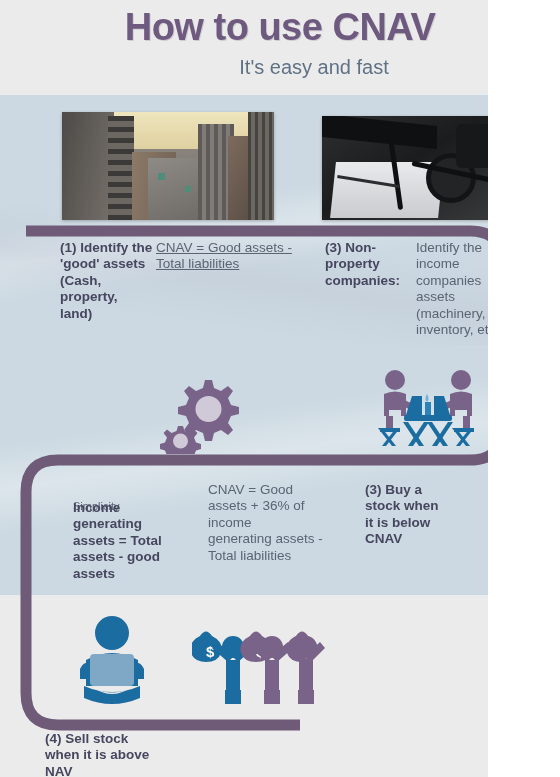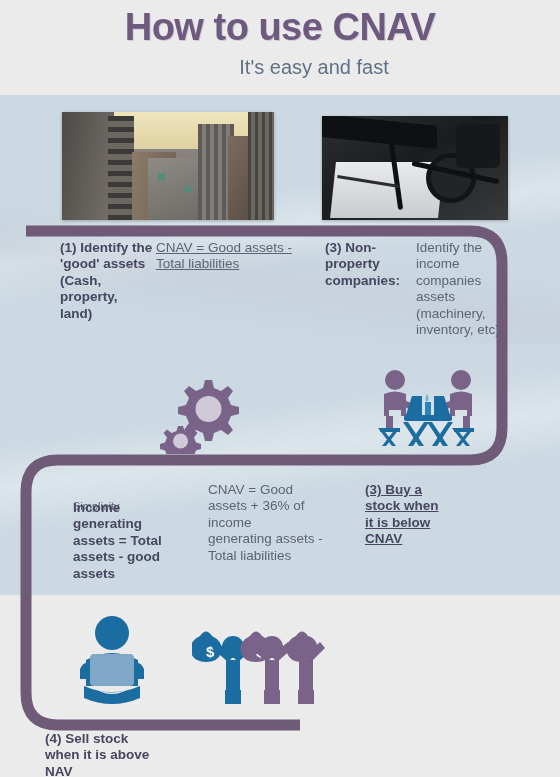--- a/index.html
+++ b/index.html
@@ -2,21 +2,21 @@
 <html><head>
 <meta charset="utf-8">
 <style>
   html, body {
     margin: 0;
     padding: 0;
     background: #ffffff;
   }
   .canvas {
     position: relative;
-    width: 560px;
+    width: 488px;
     height: 777px;
     overflow: hidden;
     font-family: "Liberation Sans", sans-serif;
     background: #5eead4;
   }
 
   
   .band {
     position: absolute;
     left: 0;
@@ -219,21 +219,21 @@
   <div class="txt txt-bold" style="left:73px;  top:500px; width:122px; font-size:13.5px;">Income
 generating
 assets = Total
 assets - good
 assets</div>
   <div class="txt txt-light" style="left:208px; top:482px; width:145px; font-size:13.5px;">CNAV = Good
 assets + 36% of
 income
 generating assets -
  Total liabilities</div>
-  <div class="txt txt-bold" style="left:365px; top:482px; width:104px; font-size:13.5px;text-decoration:underline;">(3) Buy a
+  <div class="txt txt-bold" style="left:365px; top:482px; width:104px; font-size:13.5px;">(3) Buy a
 stock when
 it is below
 CNAV</div>
 
   <svg class="icon" style="left:64px; top:614px;" width="96" height="92" viewBox="0 0 96 92">
     <g>
       <circle cx="48" cy="19" r="17" fill="#1b6ca0"></circle>
       <path d="M22 46 q26-14 52 0 l0 26 -52 0 z" fill="#1b6ca0"></path>
       <rect x="26" y="40" width="44" height="32" rx="4" fill="#7fa8c6"></rect>
       <path d="M16 55 q4-8 10-6 l0 16 -10 0 z" fill="#1b6ca0"></path>

